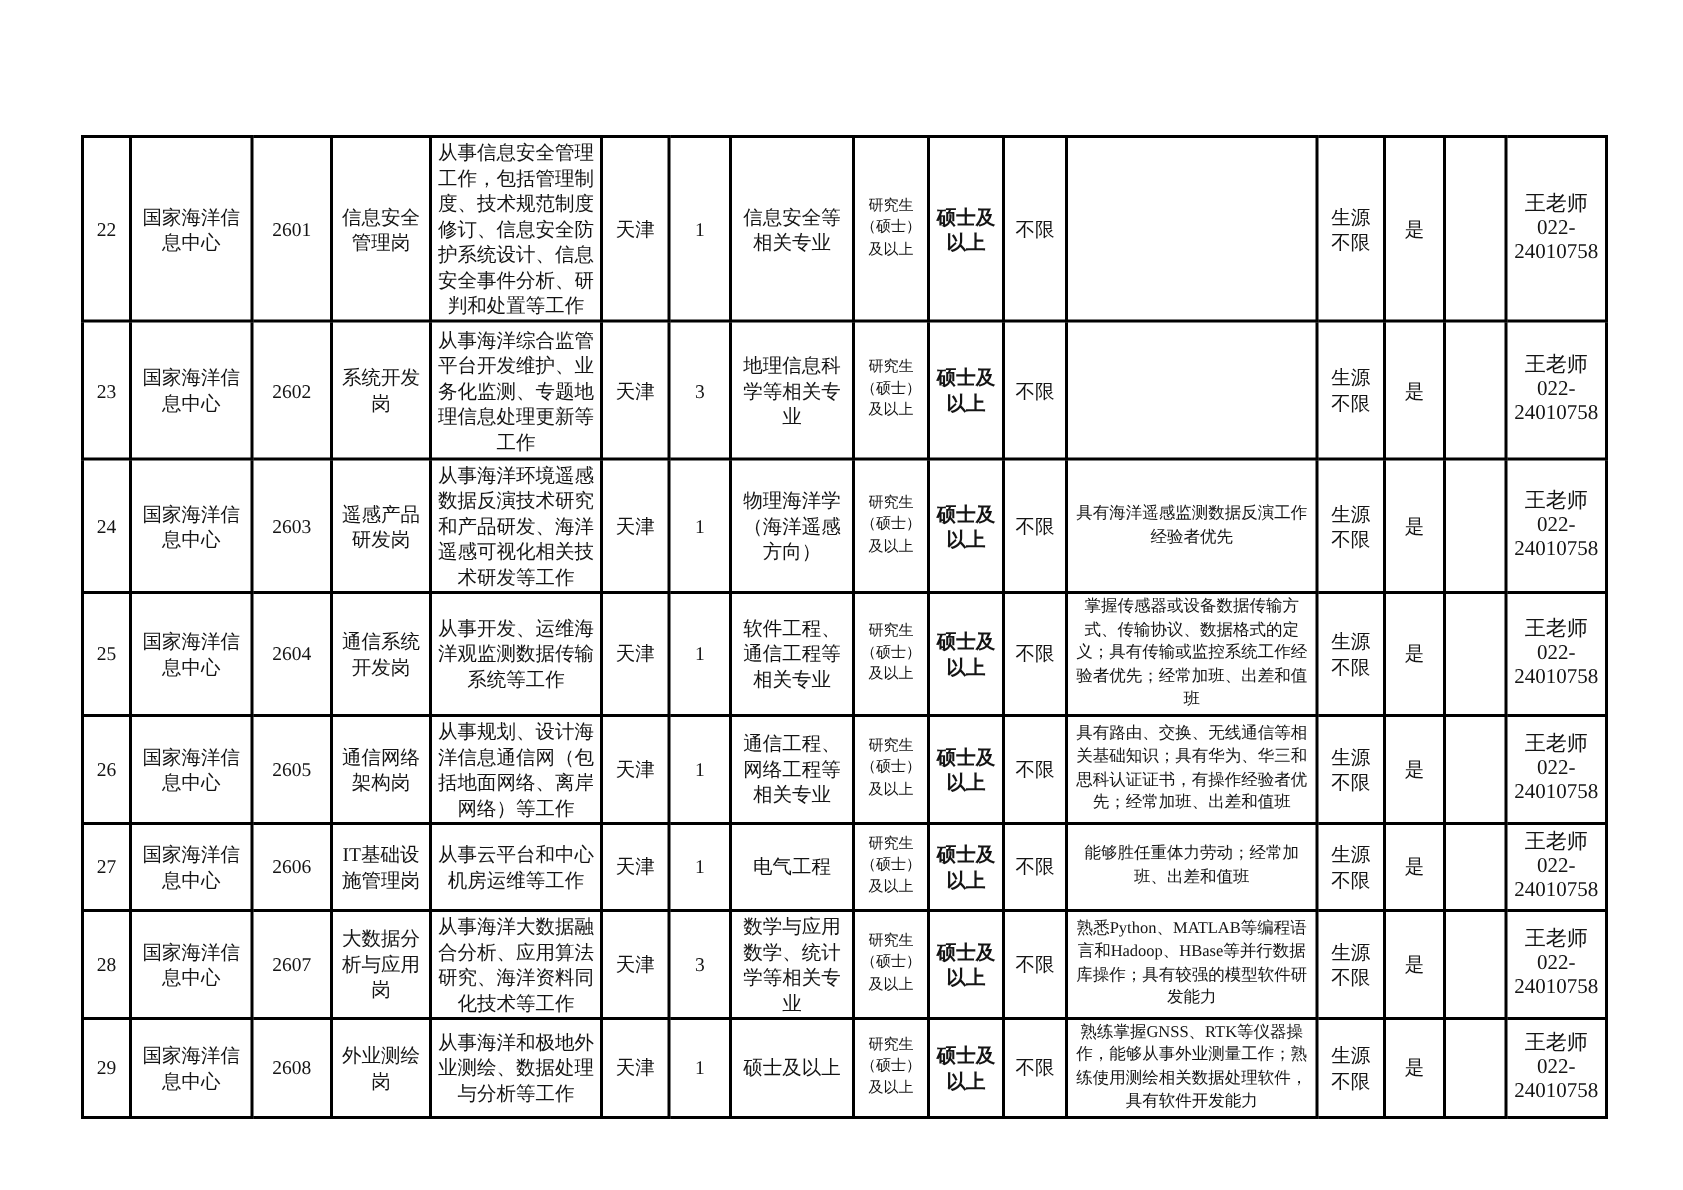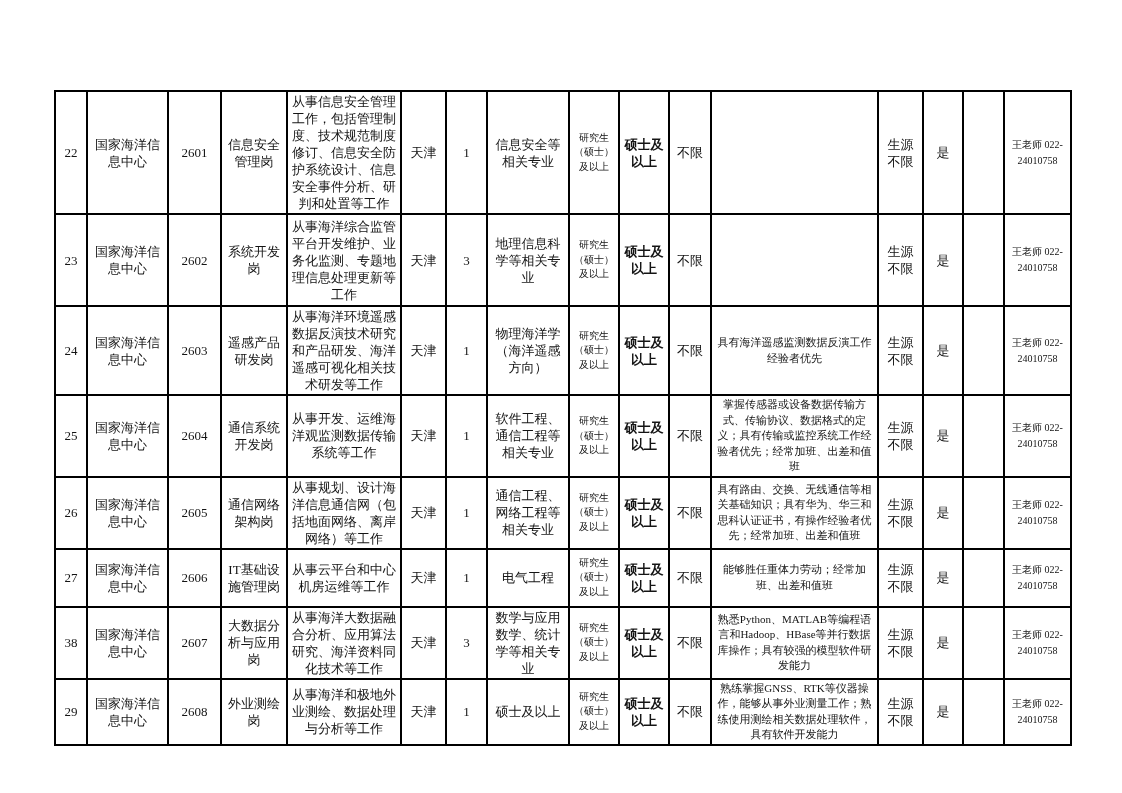--- a/index.html
+++ b/index.html
@@ -30,21 +30,21 @@
     padding: 1px 2px;
     word-break: normal;
     overflow-wrap: break-word;
   }
   td.c-duty  { padding: 1px 3px; }
   td.c-major { padding: 1px 5px; margin-left: 44px; }
   td.c-edu   { font-size: 10px; line-height: 14.5px; padding: 0; }
   td.c-deg   { padding: 0 4px; font-weight: bold; }
   td.c-req   { font-size: 11px; line-height: 15.5px; padding: 1px 4px; }
   td.c-orig  { padding: 0 6px; }
-  td.c-contact { font-size: 10px; line-height: 16px; padding: 1px 3px; }
+  td.c-contact { font-size: 14px; line-height: 16px; padding: 1px 3px; }
 </style>
 </head>
 <body>
 
 <div class="page">
   <table class="jobs">
     <colgroup>
       <col style="width:32px">
         <col style="width:81px">
         <col style="width:53px">
@@ -165,21 +165,21 @@
         <td class="c-edu">研究生（硕士）及以上</td>
         <td class="c-deg">硕士及以上</td>
         <td class="c-limit">不限</td>
         <td class="c-req">能够胜任重体力劳动；经常加班、出差和值班</td>
         <td class="c-orig">生源不限</td>
         <td class="c-pass">是</td>
         <td class="c-blank"></td>
         <td class="c-contact">王老师 022-24010758</td>
       </tr>
       <tr style="height:69px">
-        <td class="c-seq">38</td>
+        <td class="c-seq">28</td>
         <td class="c-unit">国家海洋信息中心</td>
         <td class="c-code">2607</td>
         <td class="c-post">大数据分析与应用岗</td>
         <td class="c-duty">从事海洋大数据融合分析、应用算法研究、海洋资料同化技术等工作</td>
         <td class="c-city">天津</td>
         <td class="c-num">3</td>
         <td class="c-major">数学与应用数学、统计学等相关专业</td>
         <td class="c-edu">研究生（硕士）及以上</td>
         <td class="c-deg">硕士及以上</td>
         <td class="c-limit">不限</td>

